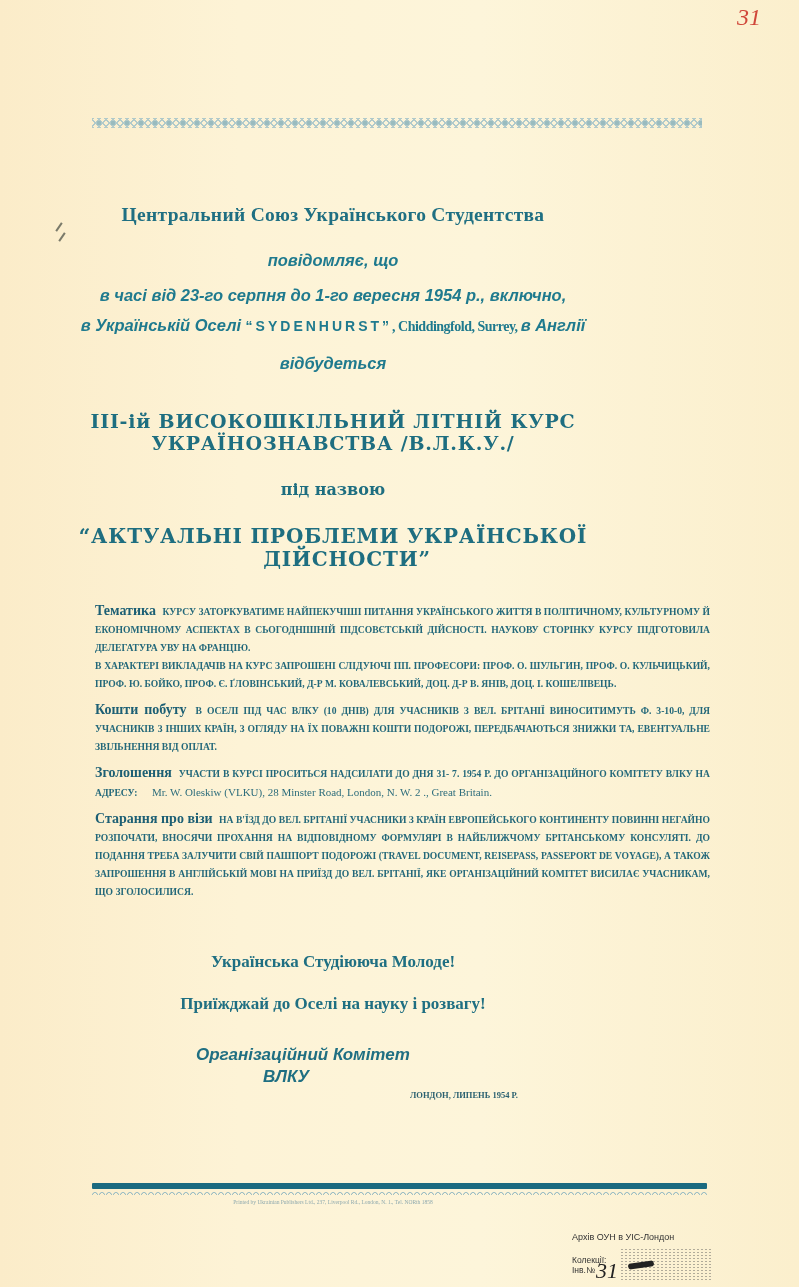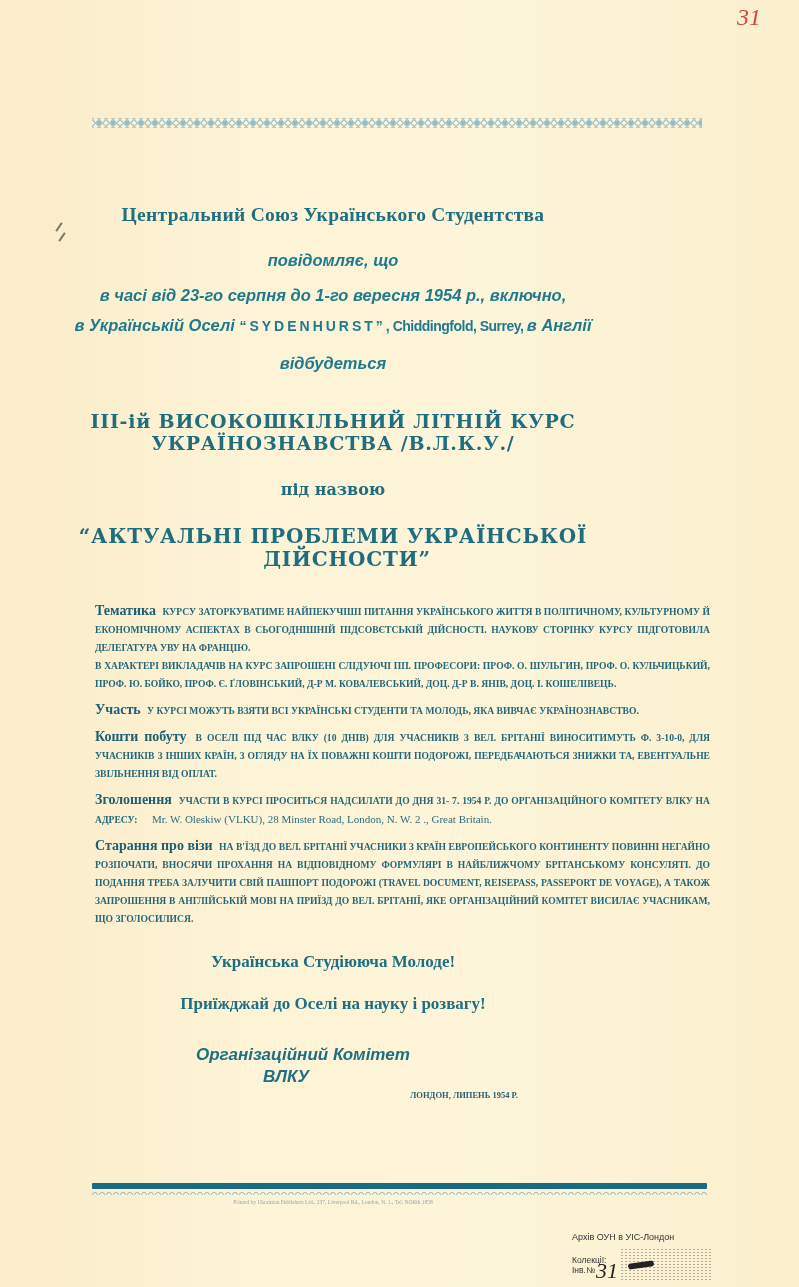--- a/index.html
+++ b/index.html
@@ -28,21 +28,21 @@
   .center { left: 0; width: 666px; text-align: center; }
   .h1 {
     top: 204px; font-family: "Liberation Serif", serif; font-weight: bold;
     font-size: 19.5px; color: #1f6f82; letter-spacing: 0.3px;
   }
   .it {
     font-family: "Liberation Sans", sans-serif; font-style: italic; font-weight: bold;
     font-size: 16.5px; color: #1f7a8e;
   }
   .spaced { letter-spacing: 3px; font-family: "Liberation Sans Narrow", "Liberation Sans", sans-serif; font-style: normal; font-size: 14px;}
-  .cond { font-family: Liberation Sans, sans-serif; font-style: normal; font-size: 14px; letter-spacing: -0.5px; }
+  .cond { font-family: Liberation Serif, serif; font-style: normal; font-size: 14px; letter-spacing: -0.5px; }
   .title {
     font-family: "DejaVu Serif", serif; font-weight: bold; font-size: 19px;
     color: #1e6e80; line-height: 22px; letter-spacing: 0.8px;
   }
   .sub { font-family: "DejaVu Serif", serif; font-weight: bold; font-size: 16px; color: #1e6e80; }
   .body-block { left: 95px; width: 615px; }
   .para {
     font-family: "Liberation Serif", serif; font-weight: bold; font-size: 9.6px;
     color: #23687a; line-height: 18px; text-align: justify; margin: 0 0 8px 0;
   }
@@ -103,24 +103,20 @@
 
 <div class="abs body-block" style="top:602px;">
   <p class="para" style="margin-bottom:0;">
     <span class="lead">Тематика</span>
     <span>КУРСУ ЗАТОРКУВАТИМЕ НАЙПЕКУЧІШІ ПИТАННЯ УКРАЇНСЬКОГО ЖИТТЯ В ПОЛІТИЧНОМУ, КУЛЬТУРНОМУ Й ЕКОНОМІЧНОМУ АСПЕКТАХ В СЬОГОДНІШНІЙ ПІДСОВЄТСЬКІЙ ДІЙСНОСТІ. НАУКОВУ СТОРІНКУ КУРСУ ПІДГОТОВИЛА ДЕЛЕГАТУРА УВУ НА ФРАНЦІЮ.</span>
   </p>
   <p class="para">
     <span>В ХАРАКТЕРІ ВИКЛАДАЧІВ НА КУРС ЗАПРОШЕНІ СЛІДУЮЧІ ПП. ПРОФЕСОРИ: ПРОФ. О. ШУЛЬГИН, ПРОФ. О. КУЛЬЧИЦЬКИЙ, ПРОФ. Ю. БОЙКО, ПРОФ. Є. ҐЛОВІНСЬКИЙ, Д-Р М. КОВАЛЕВСЬКИЙ, ДОЦ. Д-Р В. ЯНІВ, ДОЦ. І. КОШЕЛІВЕЦЬ.</span>
   </p>
   <p class="para">
-    <span class="lead">Участь</span>
-    <span>У КУРСІ МОЖУТЬ ВЗЯТИ ВСІ УКРАЇНСЬКІ СТУДЕНТИ ТА МОЛОДЬ, ЯКА ВИВЧАЄ УКРАЇНОЗНАВСТВО.</span>
-  </p>
-  <p class="para">
     <span class="lead">Кошти побуту</span>
     <span>В ОСЕЛІ ПІД ЧАС ВЛКУ (10 ДНІВ) ДЛЯ УЧАСНИКІВ З ВЕЛ. БРІТАНІЇ ВИНОСИТИМУТЬ Ф. 3-10-0, ДЛЯ УЧАСНИКІВ З ІНШИХ КРАЇН, З ОГЛЯДУ НА ЇХ ПОВАЖНІ КОШТИ ПОДОРОЖІ, ПЕРЕДБАЧАЮТЬСЯ ЗНИЖКИ ТА, ЕВЕНТУАЛЬНЕ ЗВІЛЬНЕННЯ ВІД ОПЛАТ.</span>
   </p>
   <p class="para">
     <span class="lead">Зголошення</span>
     <span>УЧАСТИ В КУРСІ ПРОСИТЬСЯ НАДСИЛАТИ ДО ДНЯ 31- 7. 1954 Р. ДО ОРГАНІЗАЦІЙНОГО КОМІТЕТУ ВЛКУ НА АДРЕСУ:</span>
     <span class="addr">Mr. W. Oleskiw (VLKU), 28 Minster Road, London, N. W. 2 ., Great Britain.</span>
   </p>
   <p class="para">
     <span class="lead">Старання про візи</span>

